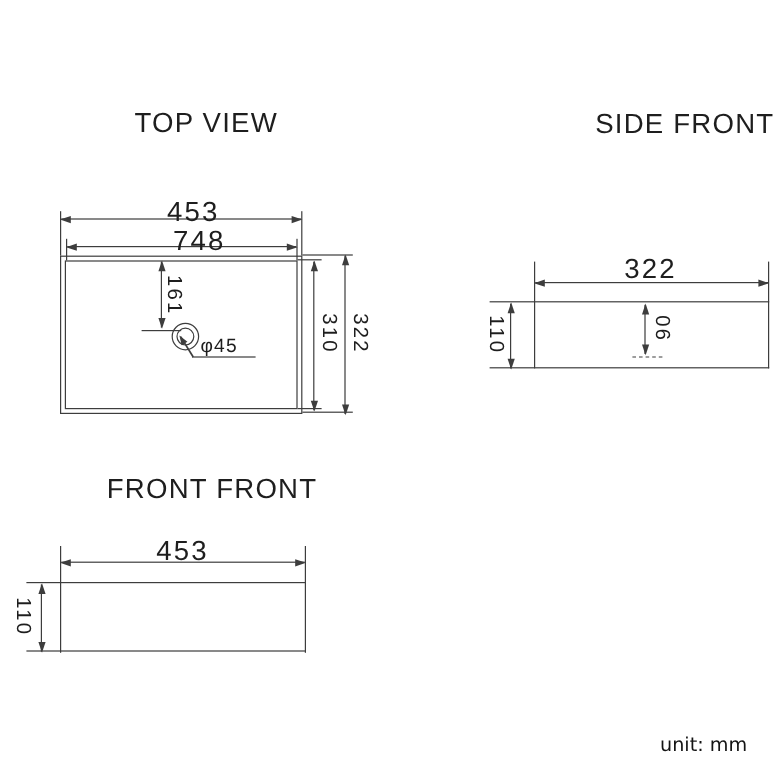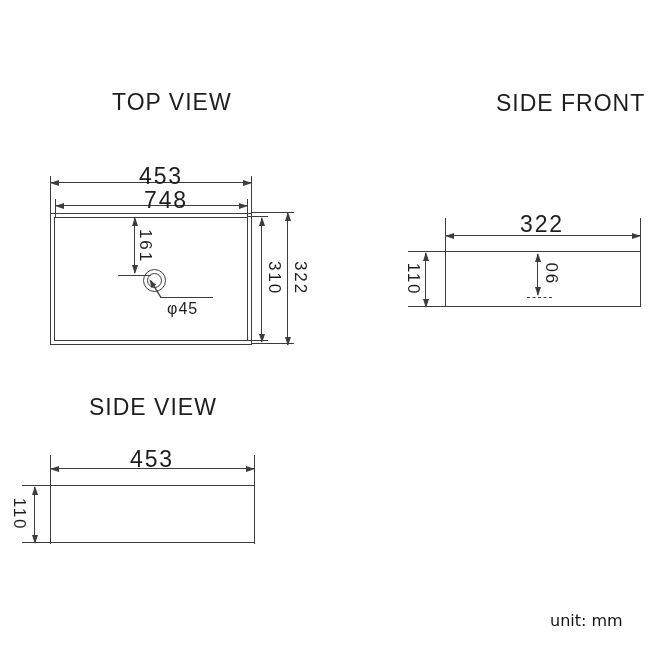--- a/index.html
+++ b/index.html
@@ -78,21 +78,21 @@
     <div class="hline" style="left:118px;top:275.3px;width:33px;"></div>
 
     <div class="circle" style="left:142.5px;top:268.5px;width:23px;height:23px;"></div>
     <div class="circle" style="left:146.5px;top:272.5px;width:15px;height:15px;"></div>
 
     <svg class="leader" style="left:140px;top:270px;" width="60" height="35" viewBox="140 270 60 35">
       <path d="M161,297.5 L150.5,280.5" style="stroke:var(--line,#3d3d3d);stroke-width:1.4;fill:none;"></path>
       <polygon points="149.5,279.5 156.2,284.7 151.4,287.7" style="fill:var(--line,#3d3d3d);"></polygon>
     </svg>
     <div class="hline" style="left:160px;top:297.2px;width:53px;"></div>
-    <div class="philabel" style="left:167px;top:280px;margin-top:20px;">φ45</div>
+    <div class="philabel" style="left:167px;top:280px;">φ45</div>
 
     <div class="hline" style="left:252px;top:212.3px;width:42px;"></div>
     <div class="hline" style="left:248px;top:215.8px;width:20px;"></div>
     <div class="hline" style="left:248px;top:340.2px;width:20px;"></div>
     <div class="hline" style="left:252px;top:343.2px;width:42px;"></div>
 
     <div class="dim-v" style="left:261.3px;top:217.5px;height:124px;"></div>
     <div class="vlabel" style="left:274px;top:278px;">310</div>
 
     <div class="dim-v" style="left:287.3px;top:213px;height:131.5px;"></div>
@@ -112,21 +112,21 @@
 
     <div class="dim-v" style="left:425.3px;top:252.5px;height:54px;"></div>
     <div class="vlabel" style="left:413px;top:279px;">110</div>
 
     <div class="dim-v" style="left:537.3px;top:253.5px;height:41px;"></div>
     <div class="vlabel ccw" style="left:552.5px;top:271.5px;">90</div>
     <div class="dashline" style="left:527px;top:296.5px;width:25px;"></div>
   </div>
 
   <div>
-    <div class="title" style="left:89px;top:394px;">SIDE VIEW</div>
+    <div class="title" style="left:89px;top:394px;">FRONT FRONT</div>
 
     <div class="dim-h" style="left:51px;top:468.3px;width:203px;"></div>
     <div class="dlabel" style="left:152px;top:446px;">453</div>
 
     <div class="vline" style="left:50px;top:455px;height:88.5px;"></div>
     <div class="vline" style="left:253.6px;top:455px;height:88.5px;"></div>
     <div class="hline" style="left:22px;top:485.3px;width:233px;"></div>
     <div class="hline" style="left:22px;top:542.3px;width:233px;"></div>
 
     <div class="dim-v" style="left:34.3px;top:486.5px;height:56px;"></div>

